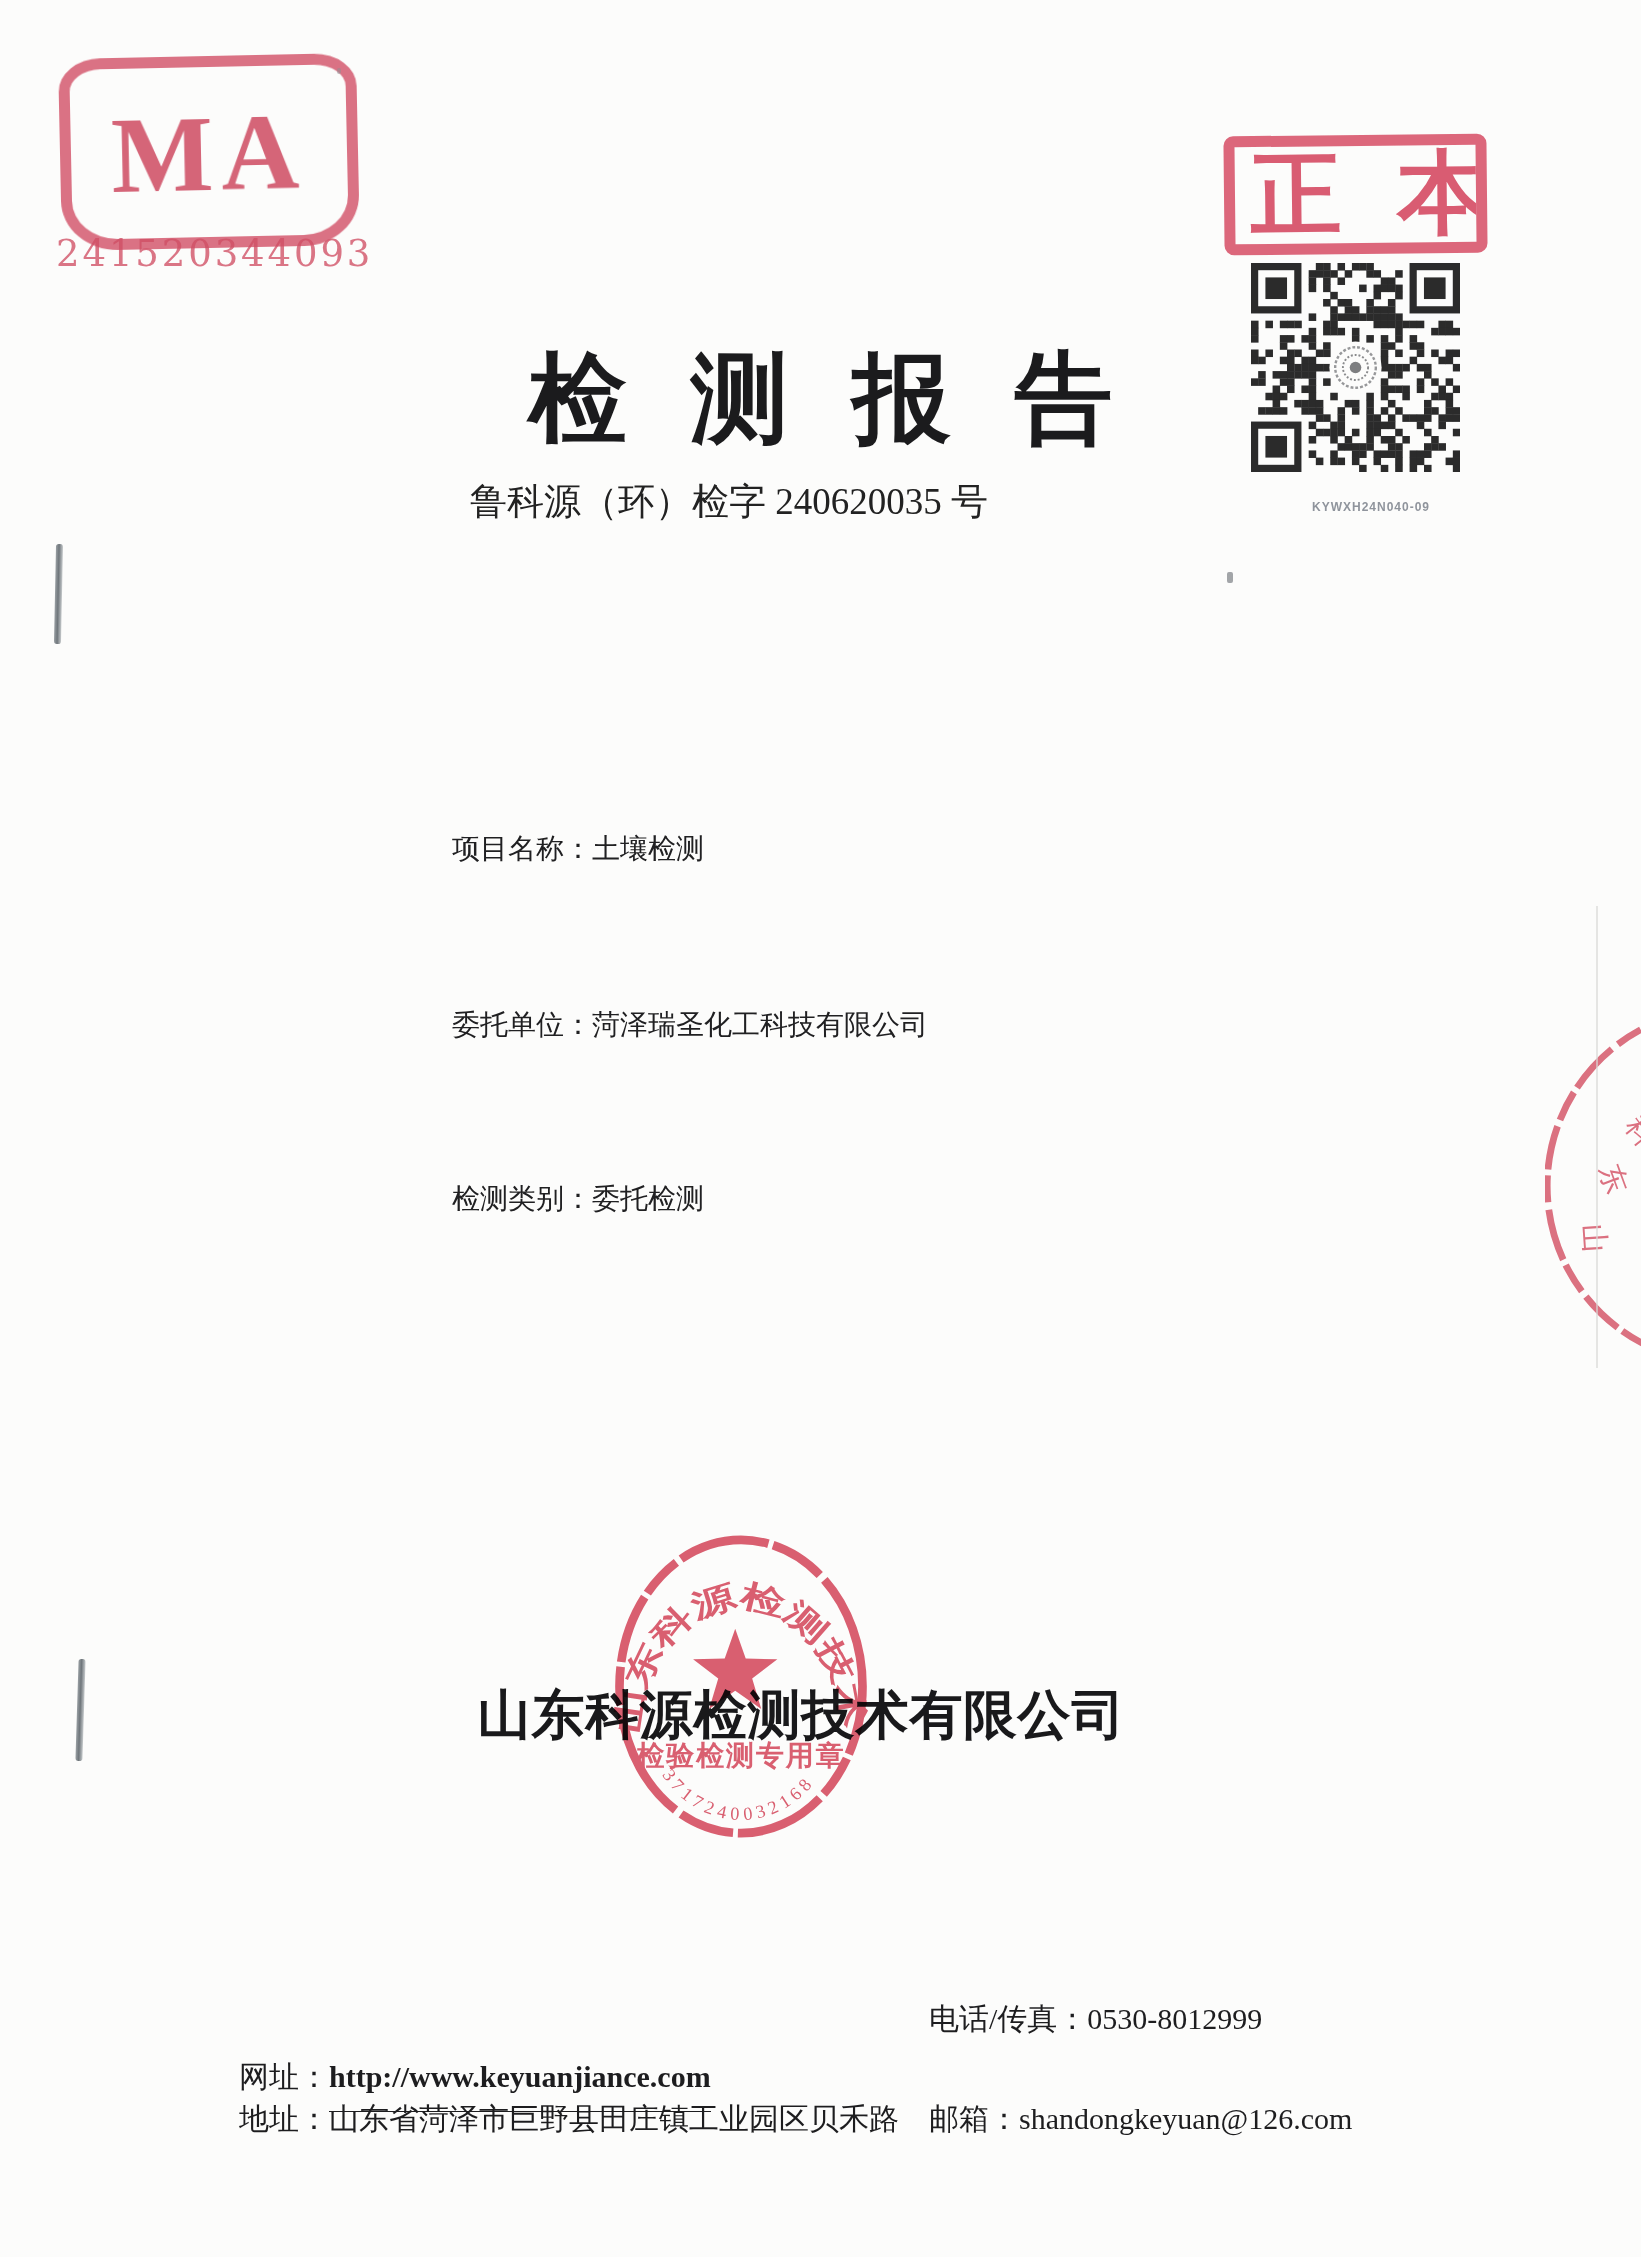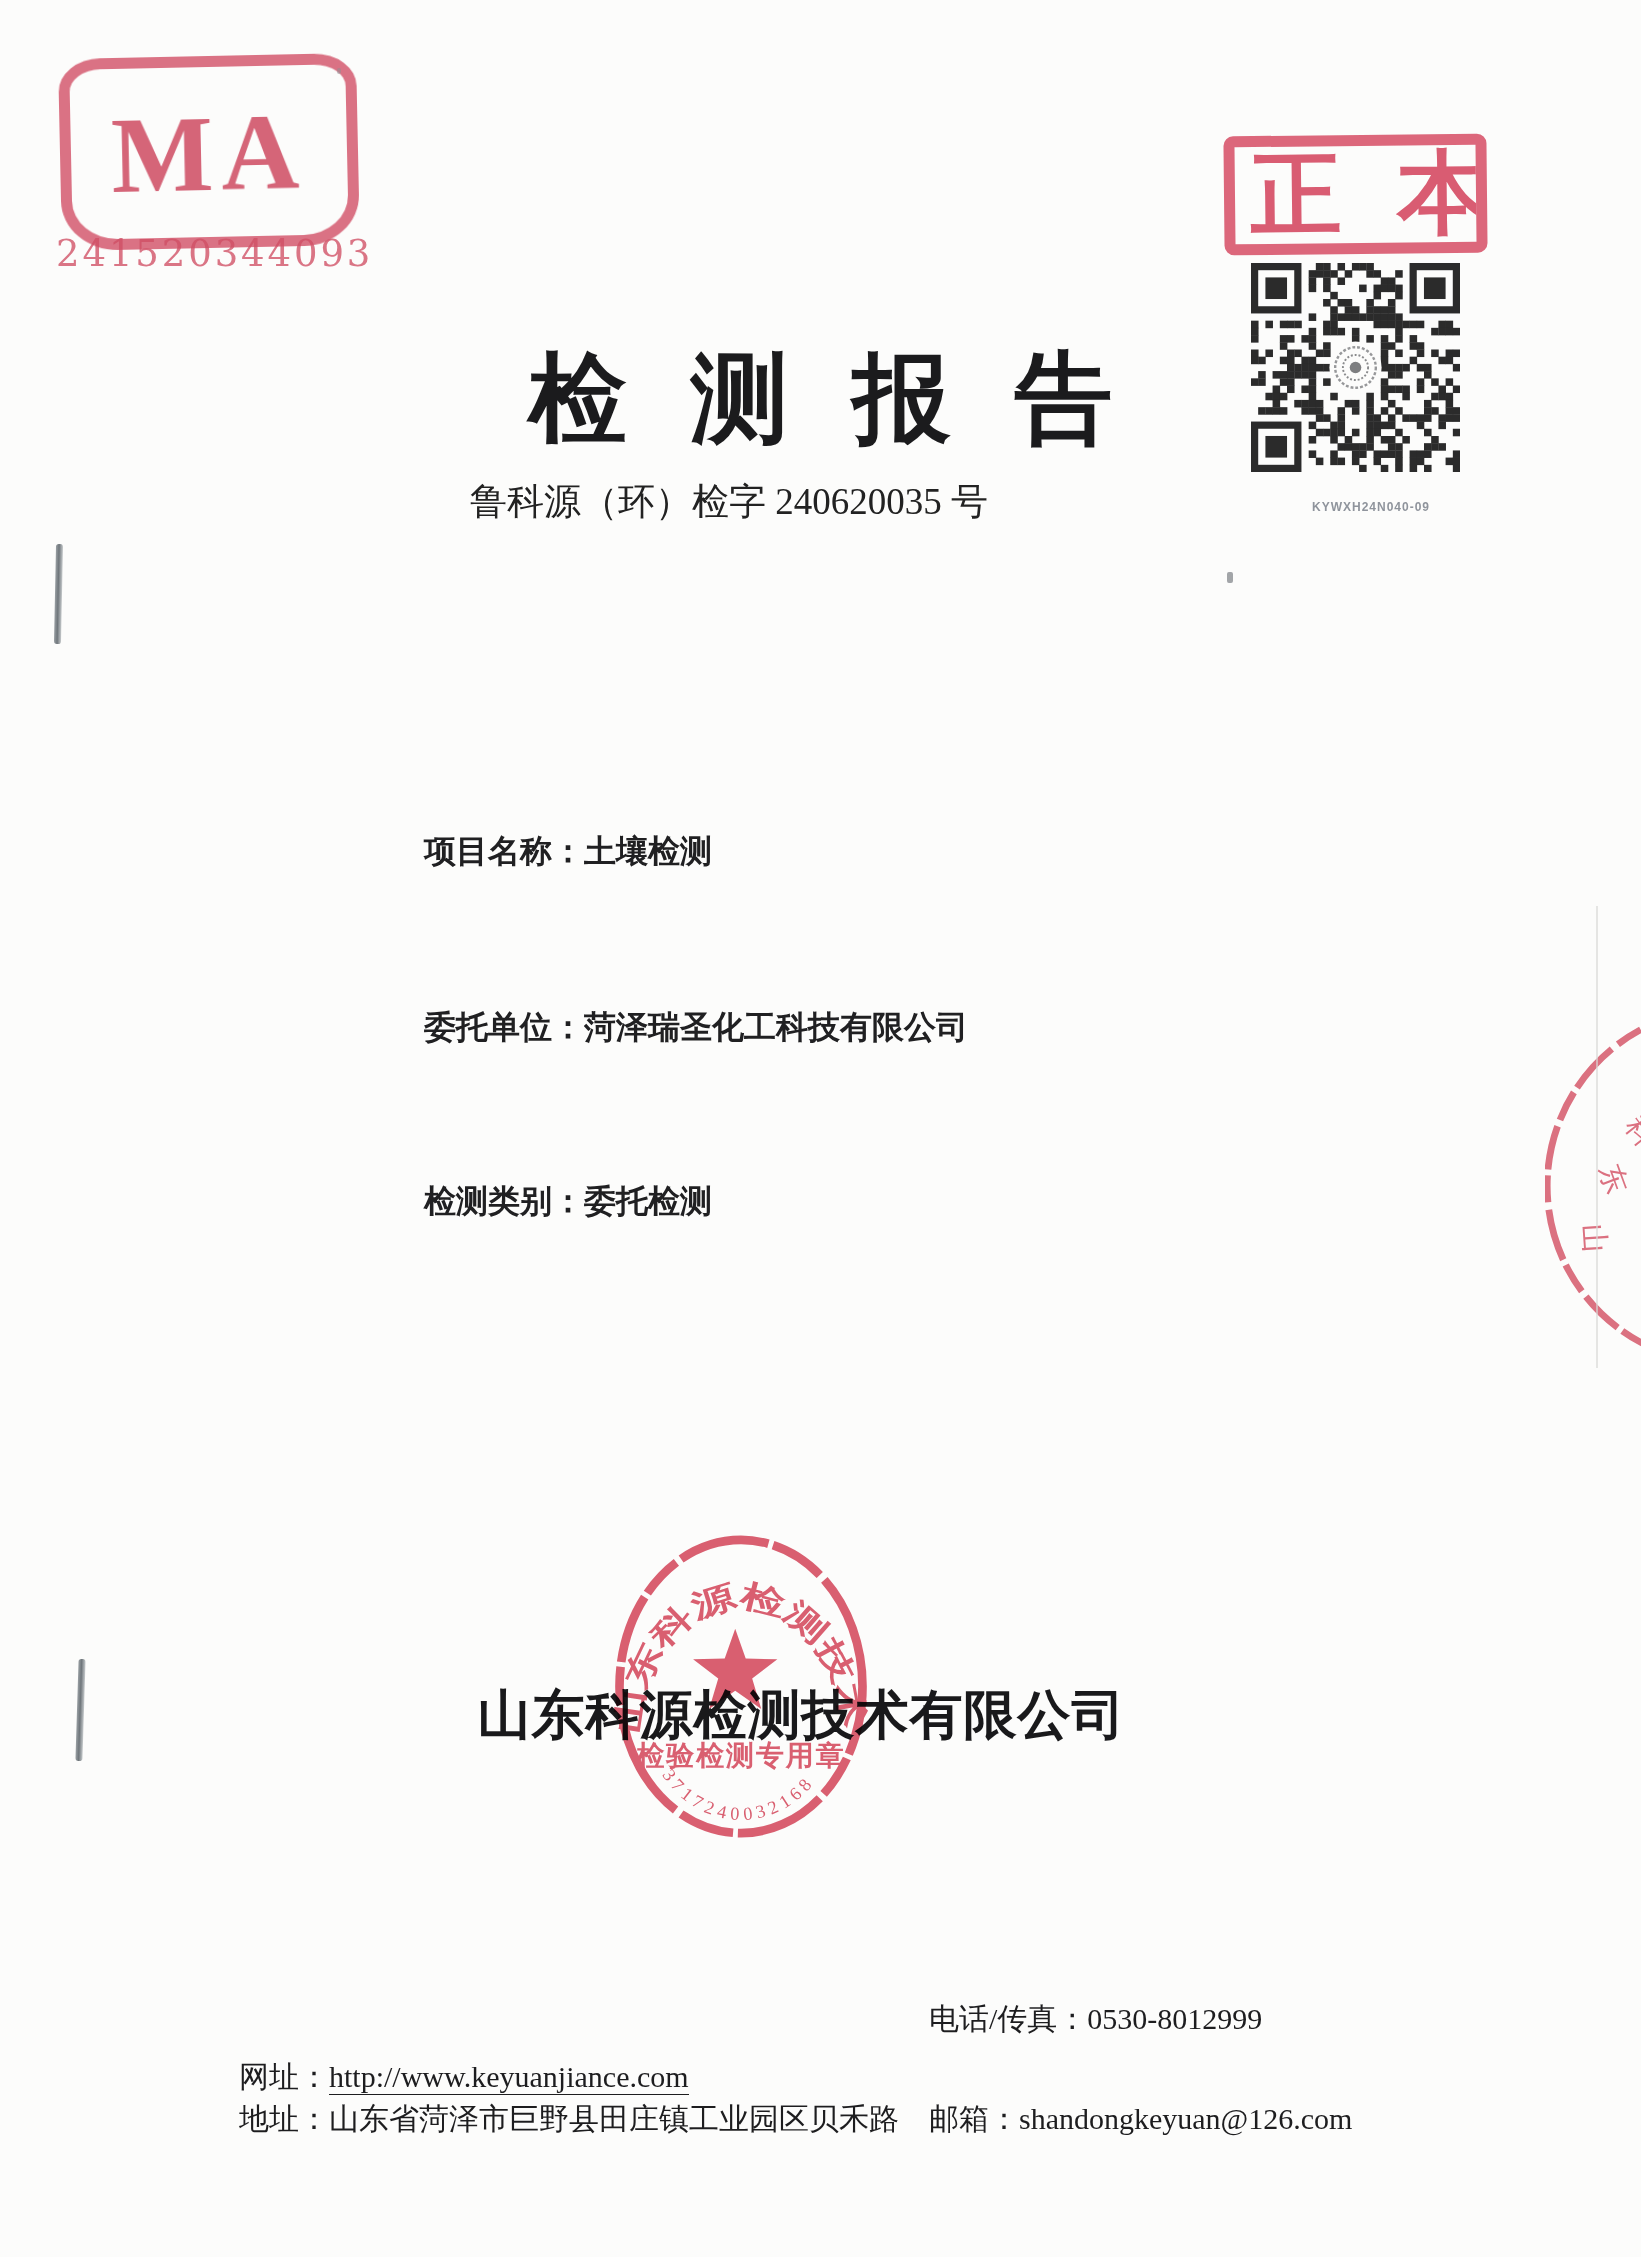--- a/index.html
+++ b/index.html
@@ -57,33 +57,33 @@
     left:32px;top:334px;width:1641px;text-align:center;
     font-size:98px;font-weight:600;letter-spacing:64px;
     color:#1b1b1d;white-space:nowrap;
   }
   .report-no{
     left:0;top:477px;width:1458px;text-align:center;
     font-size:37px;color:#222;
   }
 
   
-  .field{left:424px;font-size:32px;font-weight:700;color:#202022;white-space:nowrap;}
+  .field{left:452px;font-size:28px;font-weight:400;color:#202022;white-space:nowrap;}
 
   
   .company-name{
     left:0;top:1680px;width:1603px;text-align:center;
     font-size:53px;font-weight:600;color:#19191b;letter-spacing:1px;
   }
   .seal-svg{left:606px;top:1530px;mix-blend-mode:multiply;opacity:.9;}
   .edge-seal-svg{left:1545px;top:1022px;mix-blend-mode:multiply;opacity:.85;}
 
   
   .foot{font-size:30px;color:#1d1d1f;white-space:nowrap;}
-  .foot .u{border-bottom:1.9px solid #1d1d1f;padding-bottom:1px;}
+  .foot .u{border-bottom:1.9px solid #1d1d1f;padding-bottom:18px;font-weight:bold;}
   .foot-web{left:239px;top:2057px;}
   .foot-addr{left:239px;top:2099px;}
   .foot-phone{left:929px;top:1999px;}
   .foot-mail{left:929px;top:2099px;}
 
   
   .staple{width:6.8px;background:linear-gradient(90deg,#9aa0a4,#6f767b 45%,#c6cacc);border-radius:2.9px;}
   .staple1{left:55px;top:544px;height:100px;transform:rotate(1.2deg);}
   .staple2{left:77px;top:1659px;height:102px;transform:rotate(1.8deg);}
   .crease{left:1596px;top:906px;width:1.9px;height:462px;background:#d9d9d6;opacity:.65;}

